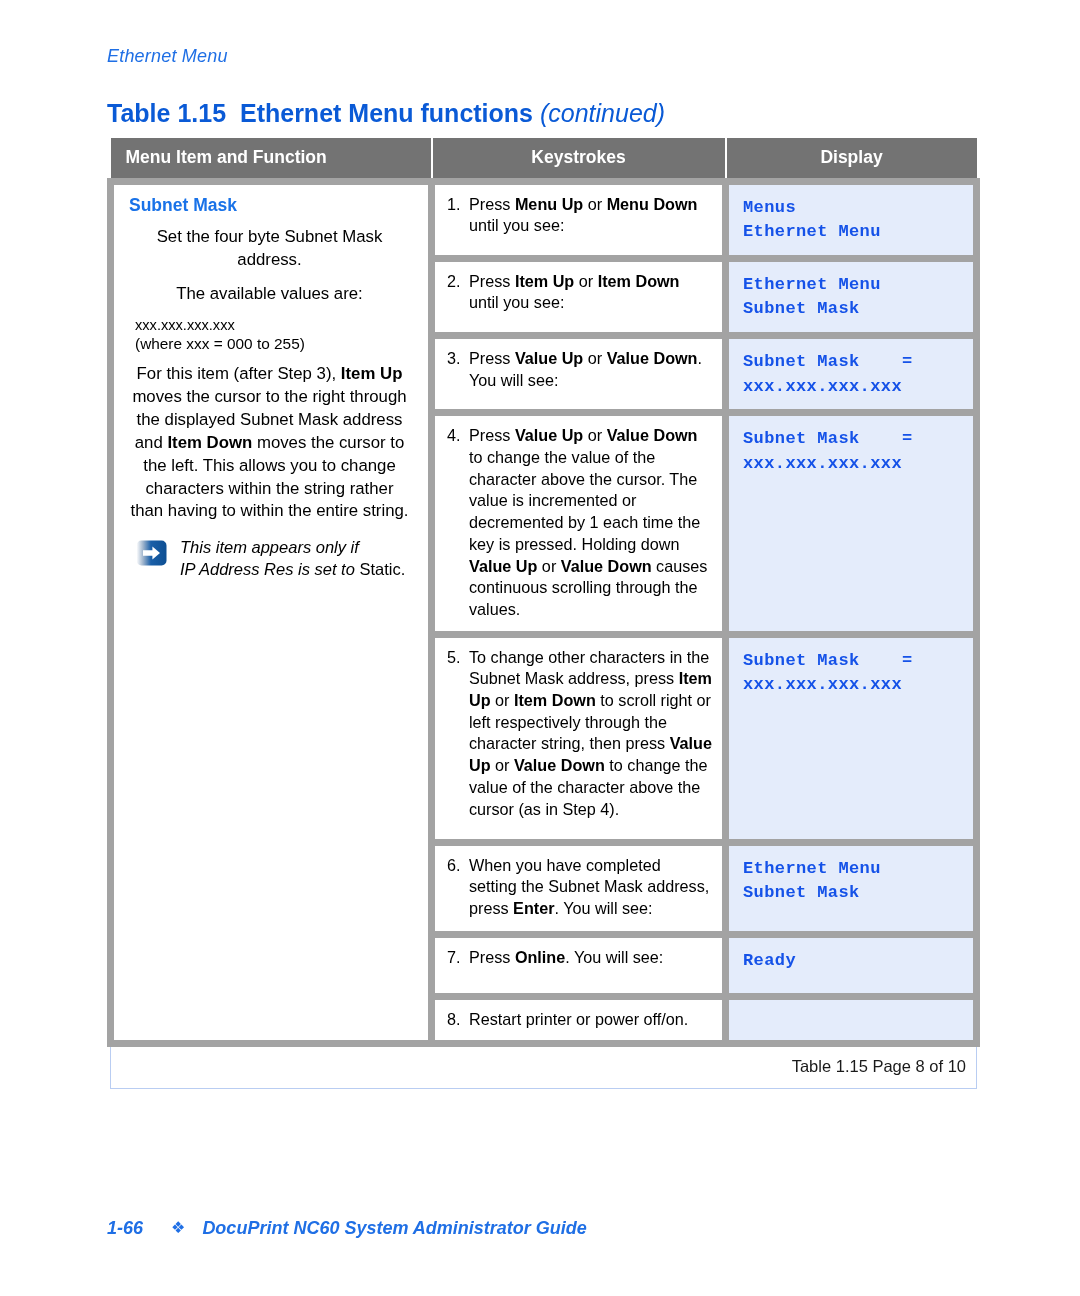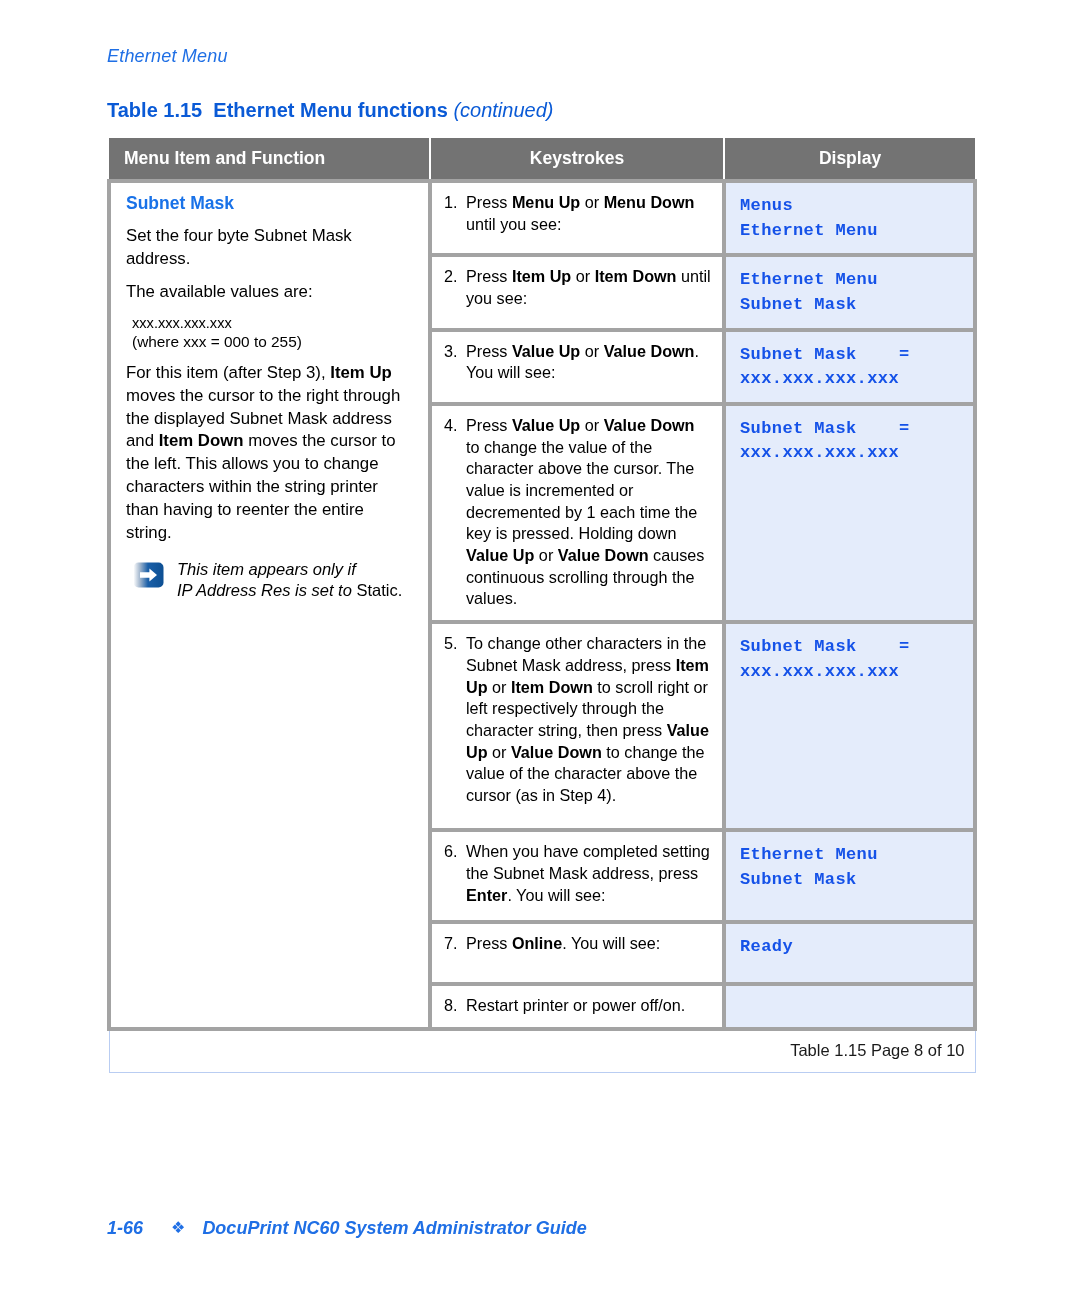--- a/index.html
+++ b/index.html
@@ -32,21 +32,21 @@
     font-style: italic;
     color: #1f6fe5;
     letter-spacing: 0.2px;
   }
 
   
   .table-caption {
     position: absolute;
     left: 107px;
     top: 99px;
-    font-size: 20px;
+    font-size: 25px;
     font-weight: bold;
     color: #0a5ad6;
     white-space: nowrap;
   }
   .table-caption .num { }
   .table-caption .cont {
     font-weight: normal;
     font-style: italic;
   }
 
@@ -72,21 +72,21 @@
     vertical-align: middle;
     padding: 0 12px;
     border-right: 2px solid #ffffff;
     box-sizing: border-box;
   }
   .tbl th.h1 { text-align: left; padding-left: 15px; }
   .tbl th.h2 { text-align: center; }
   .tbl th.h3 { text-align: center; border-right: none; }
 
   .tbl td {
-    border: 4px solid #a3a3a3;
+    border: 7px solid #a3a3a3;
     vertical-align: top;
     box-sizing: border-box;
   }
   .tbl td.menu-cell {
     padding: 9px 14px 10px 15px;
     background: #ffffff;
     font-size: 16.8px;
     line-height: 1.36;
   }
   .tbl td.keys-cell {
@@ -109,20 +109,21 @@
 
   
   .mi-title {
     color: #1972e8;
     font-weight: bold;
     font-size: 17.5px;
     margin: 0 0 9px 0;
   }
   .mi-p {
     margin: 0 4px 11px 0;
+    text-align: center;
   }
   .mi-p:last-child { margin-bottom: 0; }
   .mi-mono {
     margin: 0 0 10px 0;
     padding-left: 6px;
     font-size: 14.6px;
     line-height: 1.22;
   }
   .mi-mono .ln2 { font-size: 15.4px; }
 
@@ -220,21 +221,21 @@
     <tbody>
       <tr>
         <td class="menu-cell" rowspan="8">
           <div class="mi-title">Subnet Mask</div>
           <p class="mi-p">Set the four byte Subnet Mask address.</p>
           <p class="mi-p">The available values are:</p>
           <div class="mi-mono">
             <span>xxx.xxx.xxx.xxx</span><br>
             <span class="ln2">(where xxx = 000 to 255)</span>
           </div>
-          <p class="mi-p"><span>For this item (after Step 3), </span><b>Item Up</b><span> moves the cursor to the right through the displayed Subnet Mask address and </span><b>Item Down</b><span> moves the cursor to the left. This allows you to change characters within the string printer than having to reenter the entire string.</span></p>
+          <p class="mi-p"><span>For this item (after Step 3), </span><b>Item Up</b><span> moves the cursor to the right through the displayed Subnet Mask address and </span><b>Item Down</b><span> moves the cursor to the left. This allows you to change characters within the string rather than having to within the entire string.</span></p>
           <div class="note">
             <span class="note-icon">
               <svg width="31" height="26" viewBox="0 0 31 26" xmlns="http://www.w3.org/2000/svg">
                 <defs>
                   <linearGradient id="ng" x1="0" y1="0" x2="1" y2="0">
                     <stop offset="0%" stop-color="#ffffff"></stop>
                     <stop offset="22%" stop-color="#9fb4cc"></stop>
                     <stop offset="48%" stop-color="#1a5fa8"></stop>
                     <stop offset="100%" stop-color="#0d4f93"></stop>
                   </linearGradient>

